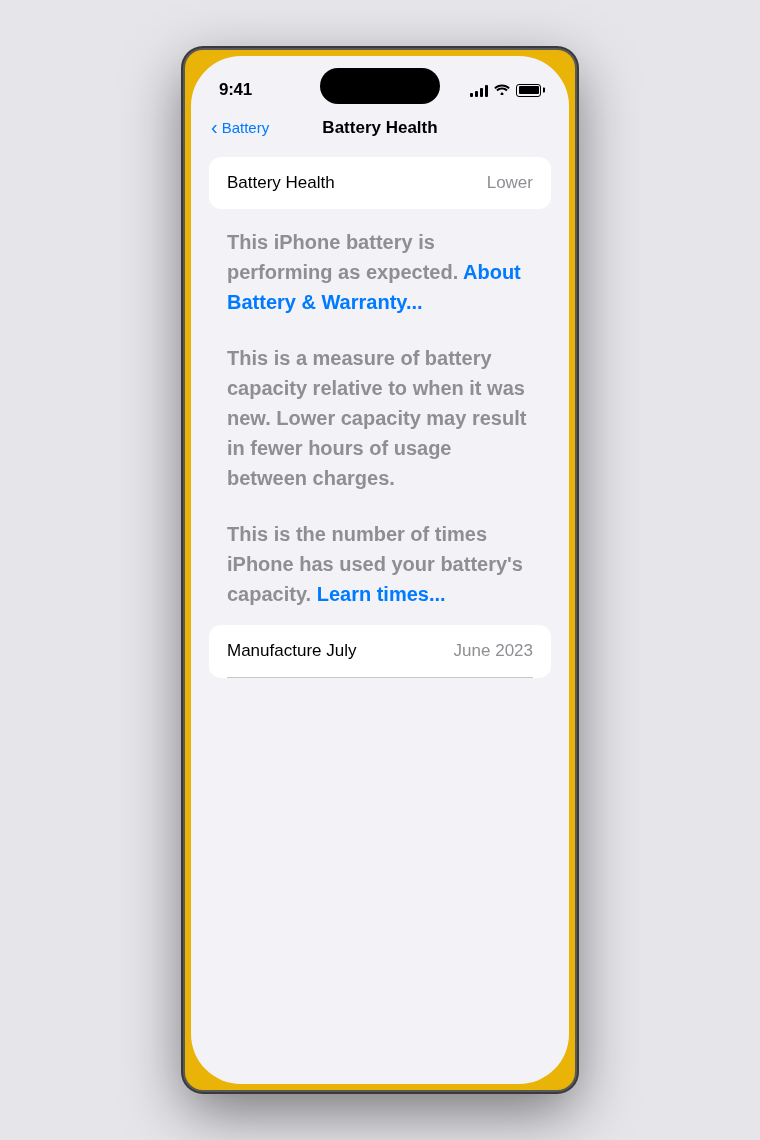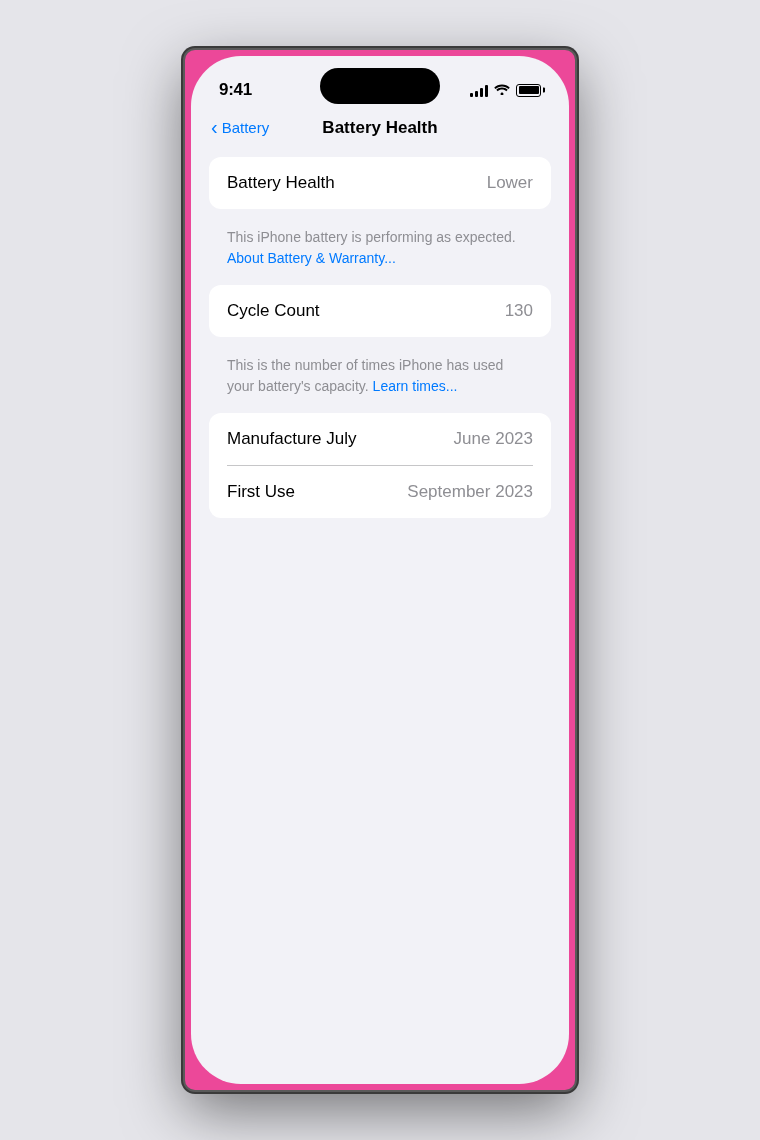--- a/index.html
+++ b/index.html
@@ -10,22 +10,22 @@
       background: #e5e5ea;
       display: flex;
       align-items: center;
       justify-content: center;
       font-family: -apple-system, 'SF Pro Display', 'SF Pro Text', Helvetica, Arial, sans-serif;
     }
 
     .phone-frame {
       width: 390px;
       height: 1040px;
-      background: #ec4899;
-      border-radius: 10px;
+      background: #eab308;
+      border-radius: 18px;
       position: relative;
       box-shadow:
         0 0 0 2px #5a5a5a,
         0 0 0 4px #3a3a3a,
         0 20px 60px rgba(0,0,0,0.5);
       overflow: hidden;
     }
 
     .phone-screen {
       position: absolute;
@@ -192,23 +192,24 @@
 
     .card-divider {
       height: 0.5px;
       background: #c6c6c8;
       margin: 0 18px;
     }
 
     
     .description-text {
       padding: 10px 18px 16px 18px;
-      font-size: 14px;
+      font-size: 20px;
       color: #8e8e93;
       line-height: 1.5;
+      font-weight: bold;
     }
 
     .description-text a {
       color: #007aff;
       text-decoration: none;
     }
   </style>
 </head>
 <body>
 
@@ -258,41 +259,34 @@
         </div>
       </div>
 
       <div class="description-text">
         <span>This iPhone battery is performing as expected.</span>
         <span> </span>
         <a href="#">About Battery &amp; Warranty...</a>
       </div>
 
 
-
-      <div class="card">
-        <div class="card-row">
-          <span class="card-row-label">Cycle Count</span>
-          <span class="card-row-value">130</span>
-        </div>
-      </div>
+      <div class="description-text">
+        <span>This is a measure of battery capacity relative to when it was new. Lower capacity may result in fewer hours of usage between charges.</span>
+      </div>
+
 
       <div class="description-text">
         <span>This is the number of times iPhone has used your battery's capacity.</span>
         <span> </span>
         <a href="#">Learn times...</a>
       </div>
 
       <div class="card">
         <div class="card-row">
           <span class="card-row-label">Manufacture July</span>
           <span class="card-row-value">June 2023</span>
         </div>
         <div class="card-divider"></div>
-        <div class="card-row">
-          <span class="card-row-label">First Use</span>
-          <span class="card-row-value">September 2023</span>
-        </div>
       </div>
 
     </div>
   </div>
 </div>
 
 </body></html>

